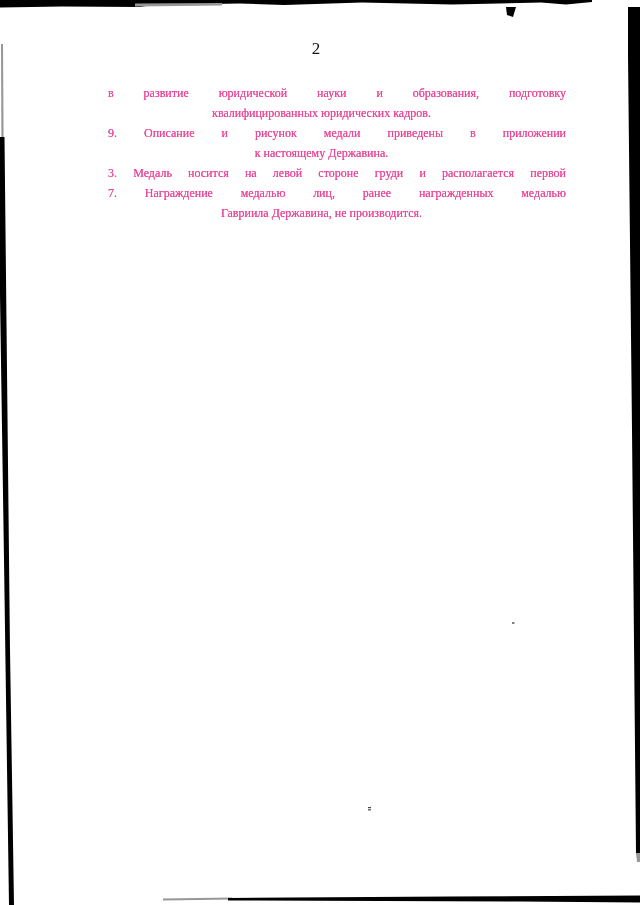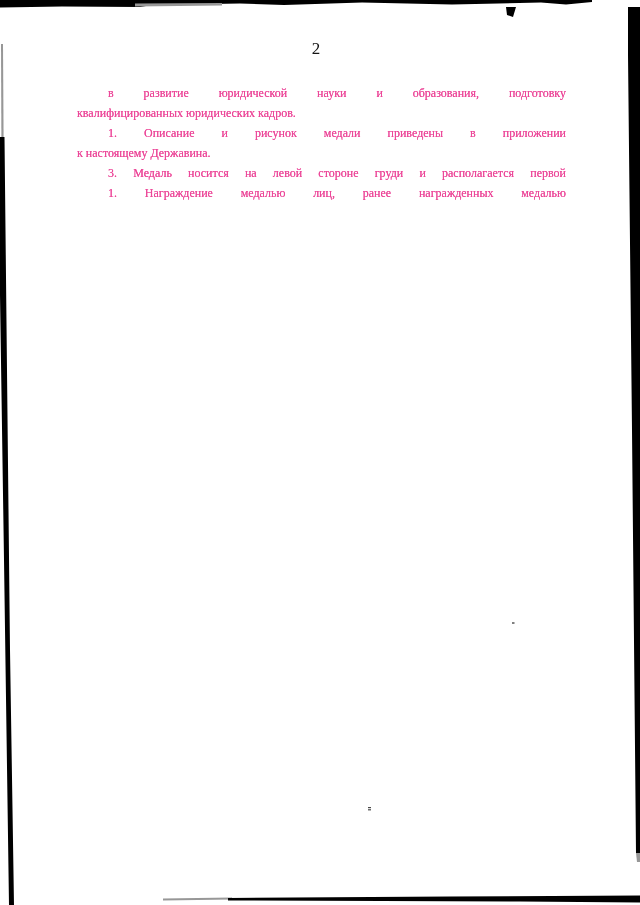--- a/index.html
+++ b/index.html
@@ -39,21 +39,21 @@
     left: 77px;
     top: 83px;
     width: 489px;
     font-size: 12px;
     line-height: 20px;
     color: #ec4899;
     text-shadow: 0 0 0.4px currentColor; 
   }
   .line {
     height: 20px;
-    text-align: left;
+    text-align: center;
   }
   .line.justify {
     text-align: justify;
     text-align-last: justify;
     text-justify: inter-word;
   }
   .line.indent {
     padding-left: 31px;
   }
 </style>
@@ -80,19 +80,20 @@
     <rect x="512" y="622" width="2.5" height="2" fill="#808080"></rect>
     <rect x="368" y="807" width="3" height="1.2" fill="#4a4a4a"></rect>
     <rect x="368" y="809.2" width="3" height="1.2" fill="#4a4a4a"></rect>
   </svg>
 
   <div class="pagenum">2</div>
 
   <div class="textblock">
     <div class="line indent justify">в развитие юридической науки и образования, подготовку</div>
     <div class="line">квалифицированных юридических кадров.</div>
-    <div class="line indent justify">1. Описание и рисунок медали приведены в приложении</div>
+    <div class="line indent justify">9. Описание и рисунок медали приведены в приложении</div>
     <div class="line">к настоящему Державина.</div>
     <div class="line indent justify">3. Медаль носится на левой стороне груди и располагается первой</div>
-    <div class="line indent justify">1. Награждение медалью лиц, ранее награжденных медалью</div>
+    <div class="line indent justify">7. Награждение медалью лиц, ранее награжденных медалью</div>
+    <div class="line">Гавриила Державина, не производится.</div>
   </div>
 
 </div>
 
 </body></html>

